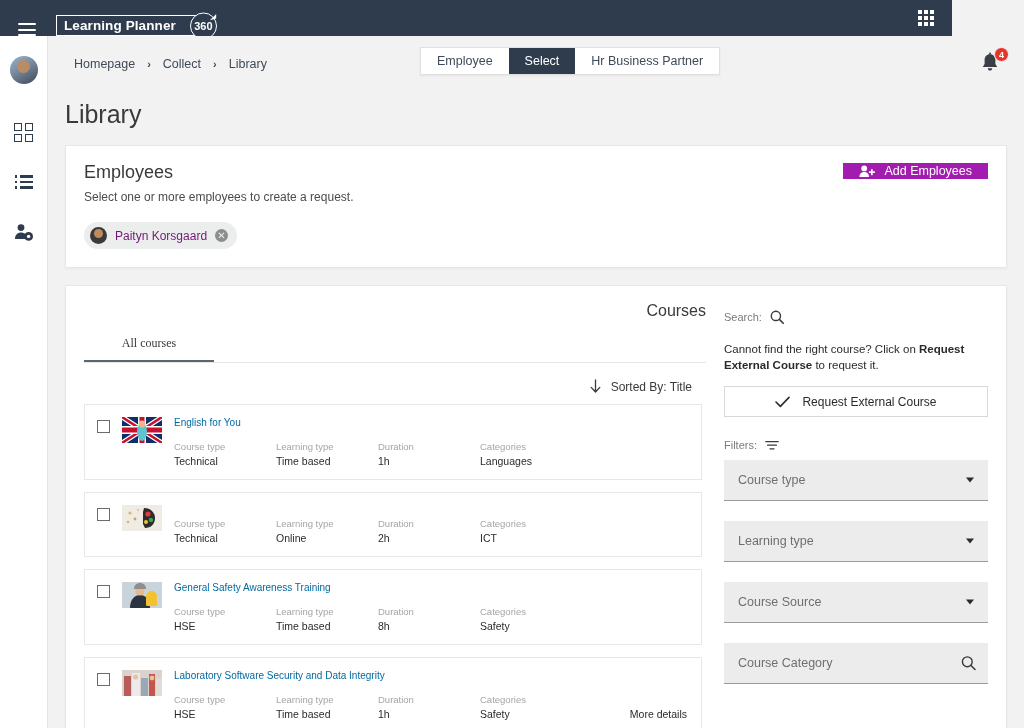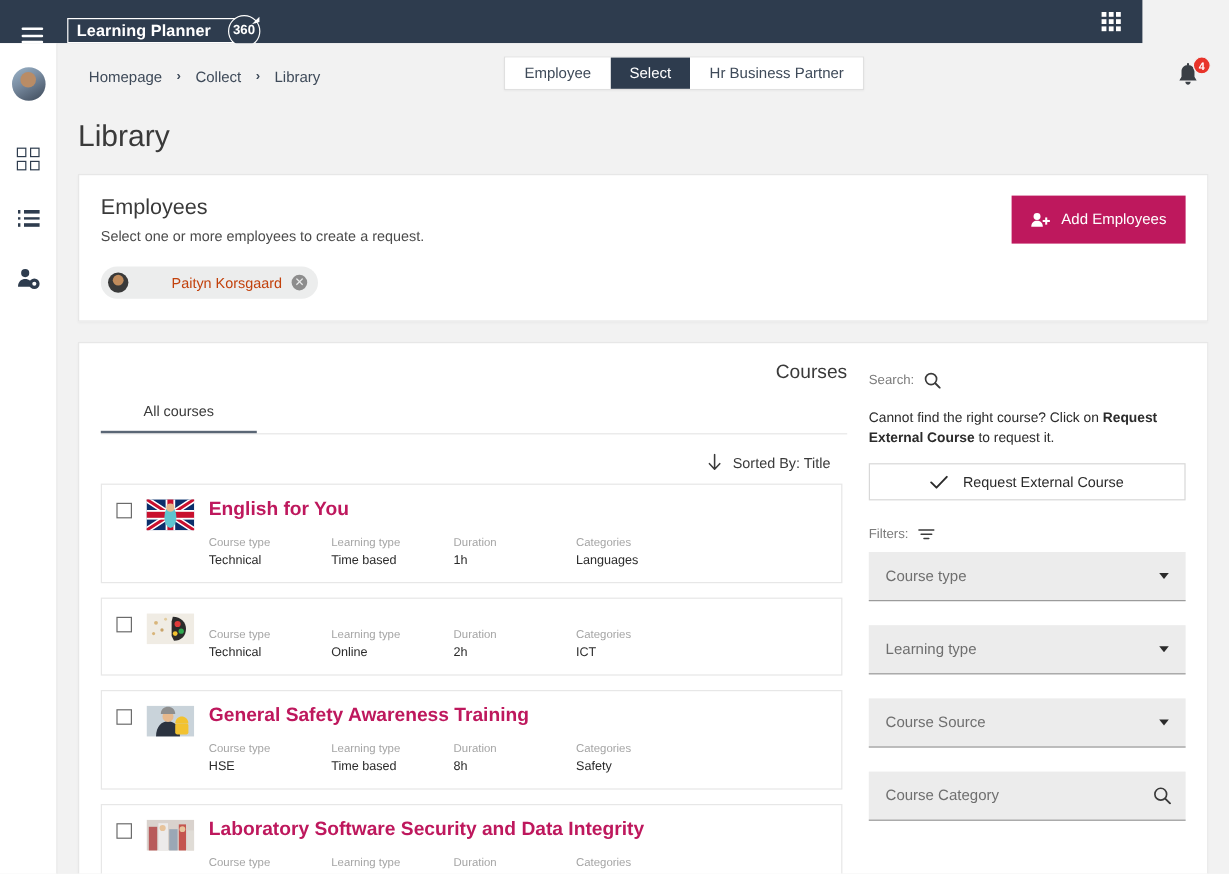--- a/index.html
+++ b/index.html
@@ -149,44 +149,44 @@
     padding: 5px 9px 5px 6px; margin-top: 18px;
   }
   .chip-av {
     width: 17px; height: 17px; border-radius: 50%;
     background: #3a3a3a; position: relative; overflow: hidden;
   }
   .chip-av::after {
     content:""; position:absolute; left:4px; top:2px; width:9px; height:9px;
     border-radius:50%; background:#c08b5c;
   }
-  .chip-label { font-size: 12px; color: #c2410c; margin-left: 28px; }
+  .chip-label { font-size: 12px; color: #701a75; }
   .chip-x {
     width: 13px; height: 13px; border-radius: 50%;
     background: #8d8d8d; color: #eceded;
     font-size: 10px; line-height: 13px; text-align: center;
     cursor: pointer; font-family: "DejaVu Sans", sans-serif;
   }
   .add-emp {
     position: absolute; right: 18px; top: 17px;
-    background: #be185d; color: #ffffff;
-    border: none; padding: 13px 16px;
+    background: #a21caf; color: #ffffff;
+    border: none; padding: 1px 16px;
     font-size: 12.5px; font-family: "Liberation Sans", sans-serif;
     display: flex; align-items: center; gap: 9px; cursor: pointer;
   }
 
   .courses-card { display: flex; min-height: 470px; }
   .courses-left { flex: 0 0 640px; padding: 16px 0 0 18px; }
   .courses-right { flex: 1; padding: 24px 18px 0 18px; }
 
   .courses-title { font-size: 16px; color: #3a3a3a; text-align: right; }
   .tabs { margin-top: 16px; border-bottom: 1px solid #e6e6e6; display: flex; }
   .tab {
     padding: 0 0 9px 0; width: 130px; text-align: center;
-    font-size: 12px; color: #3a3a3a; cursor: pointer;
+    font-size: 12px; color: #3a3a3a; cursor: pointer; font-family: Liberation Serif, serif;
   }
   .tab.active { border-bottom: 2px solid #5a6675; }
 
   .sortrow {
     display: flex; align-items: center; justify-content: flex-end;
     gap: 9px; padding: 16px 14px 10px 0;
     font-size: 12px; color: #3a3a3a; cursor: pointer;
   }
 
   .course {
@@ -195,21 +195,21 @@
     padding: 12px 14px 12px 12px;
     display: flex; gap: 12px; align-items: flex-start;
     position: relative;
   }
   .cbox {
     width: 13px; height: 13px; border: 1.5px solid #6b6b6b;
     background: #fff; margin-top: 3px; flex: 0 0 13px; cursor: pointer;
   }
   .thumb { width: 40px; height: 26px; flex: 0 0 40px; overflow: hidden; }
   .course-body { flex: 1; min-width: 0; }
-  .course-name { font-size: 16px; font-weight: bold; color: #be185d; }
+  .course-name { font-size: 10px; font-weight: normal; color: #0369a1; }
   .meta { display: flex; margin-top: 13px; }
   .meta-col { width: 102px; }
   .meta-col.wide { width: 160px; }
   .meta-k { font-size: 9.5px; color: #a5a5a5; }
   .meta-v { font-size: 10.5px; color: #2b2b2b; margin-top: 3px; }
   .more {
     position: absolute; right: 14px; bottom: 12px;
     font-size: 10.5px; color: #2b2b2b; cursor: pointer;
   }
 

